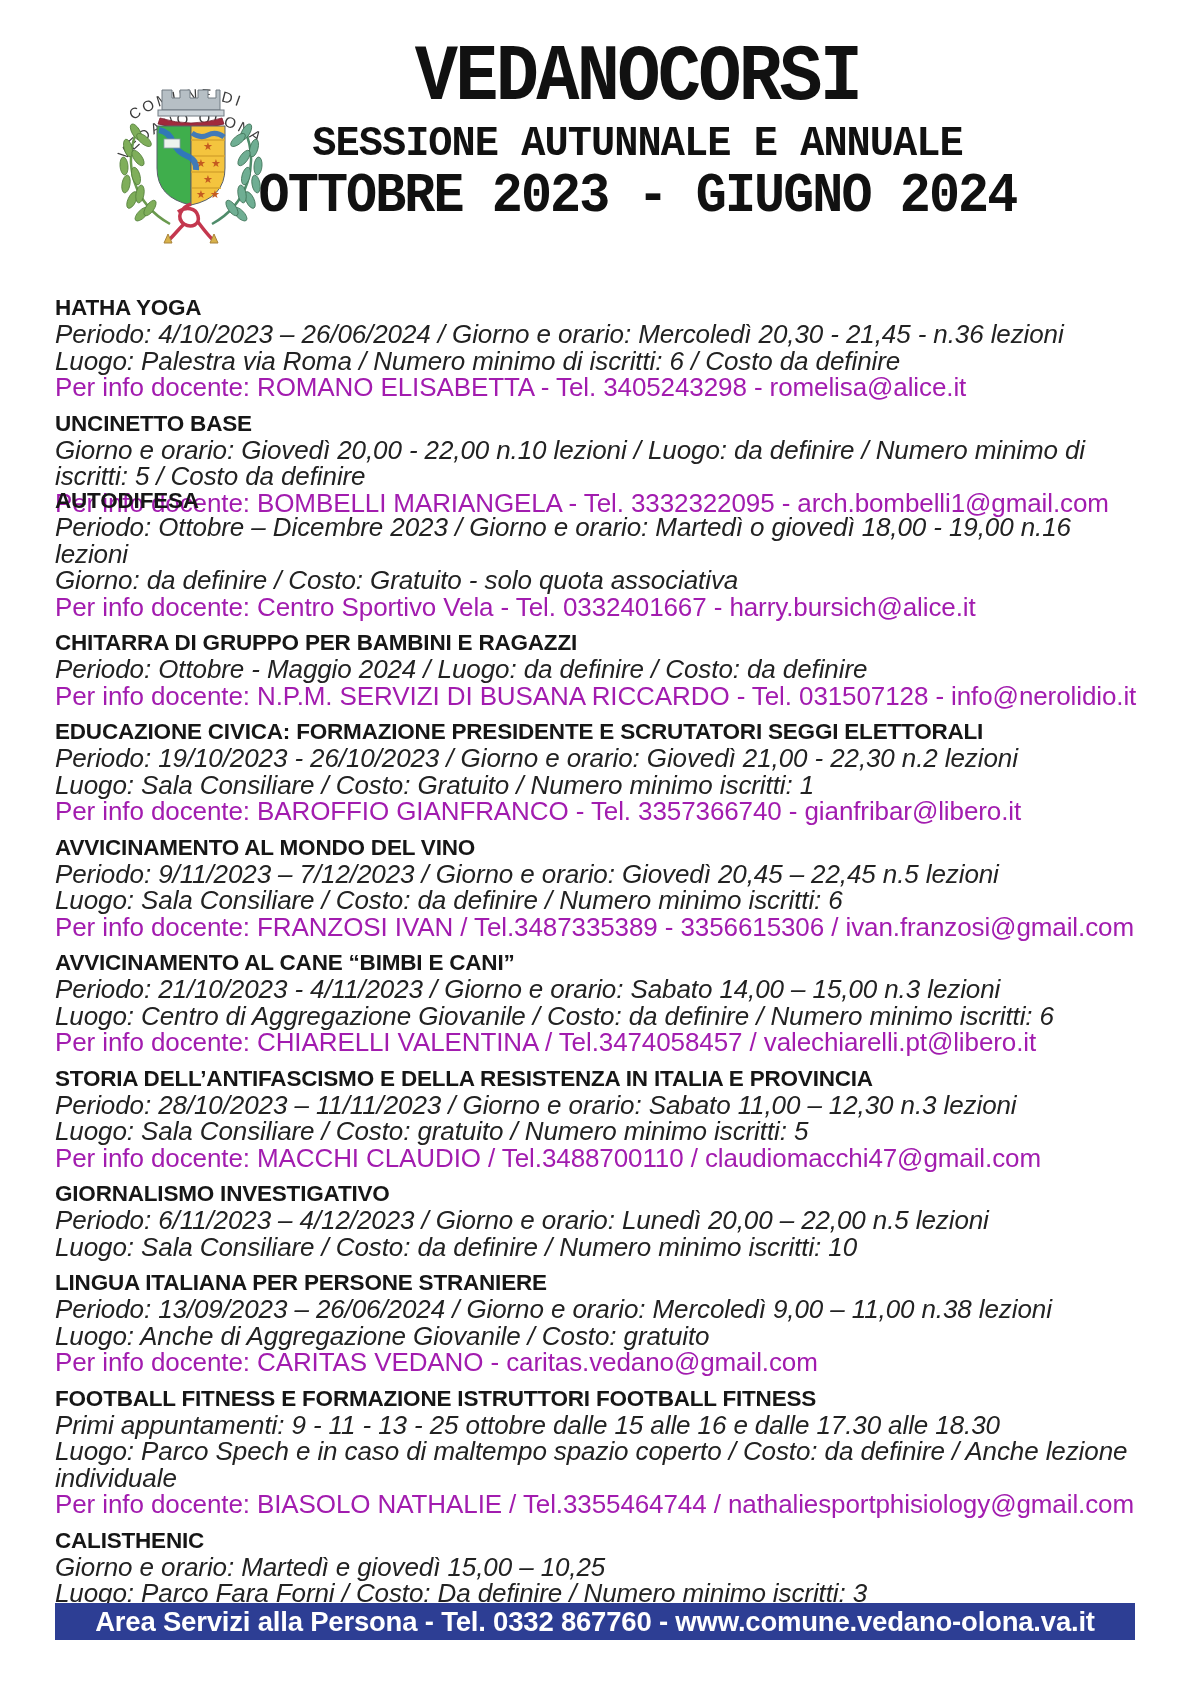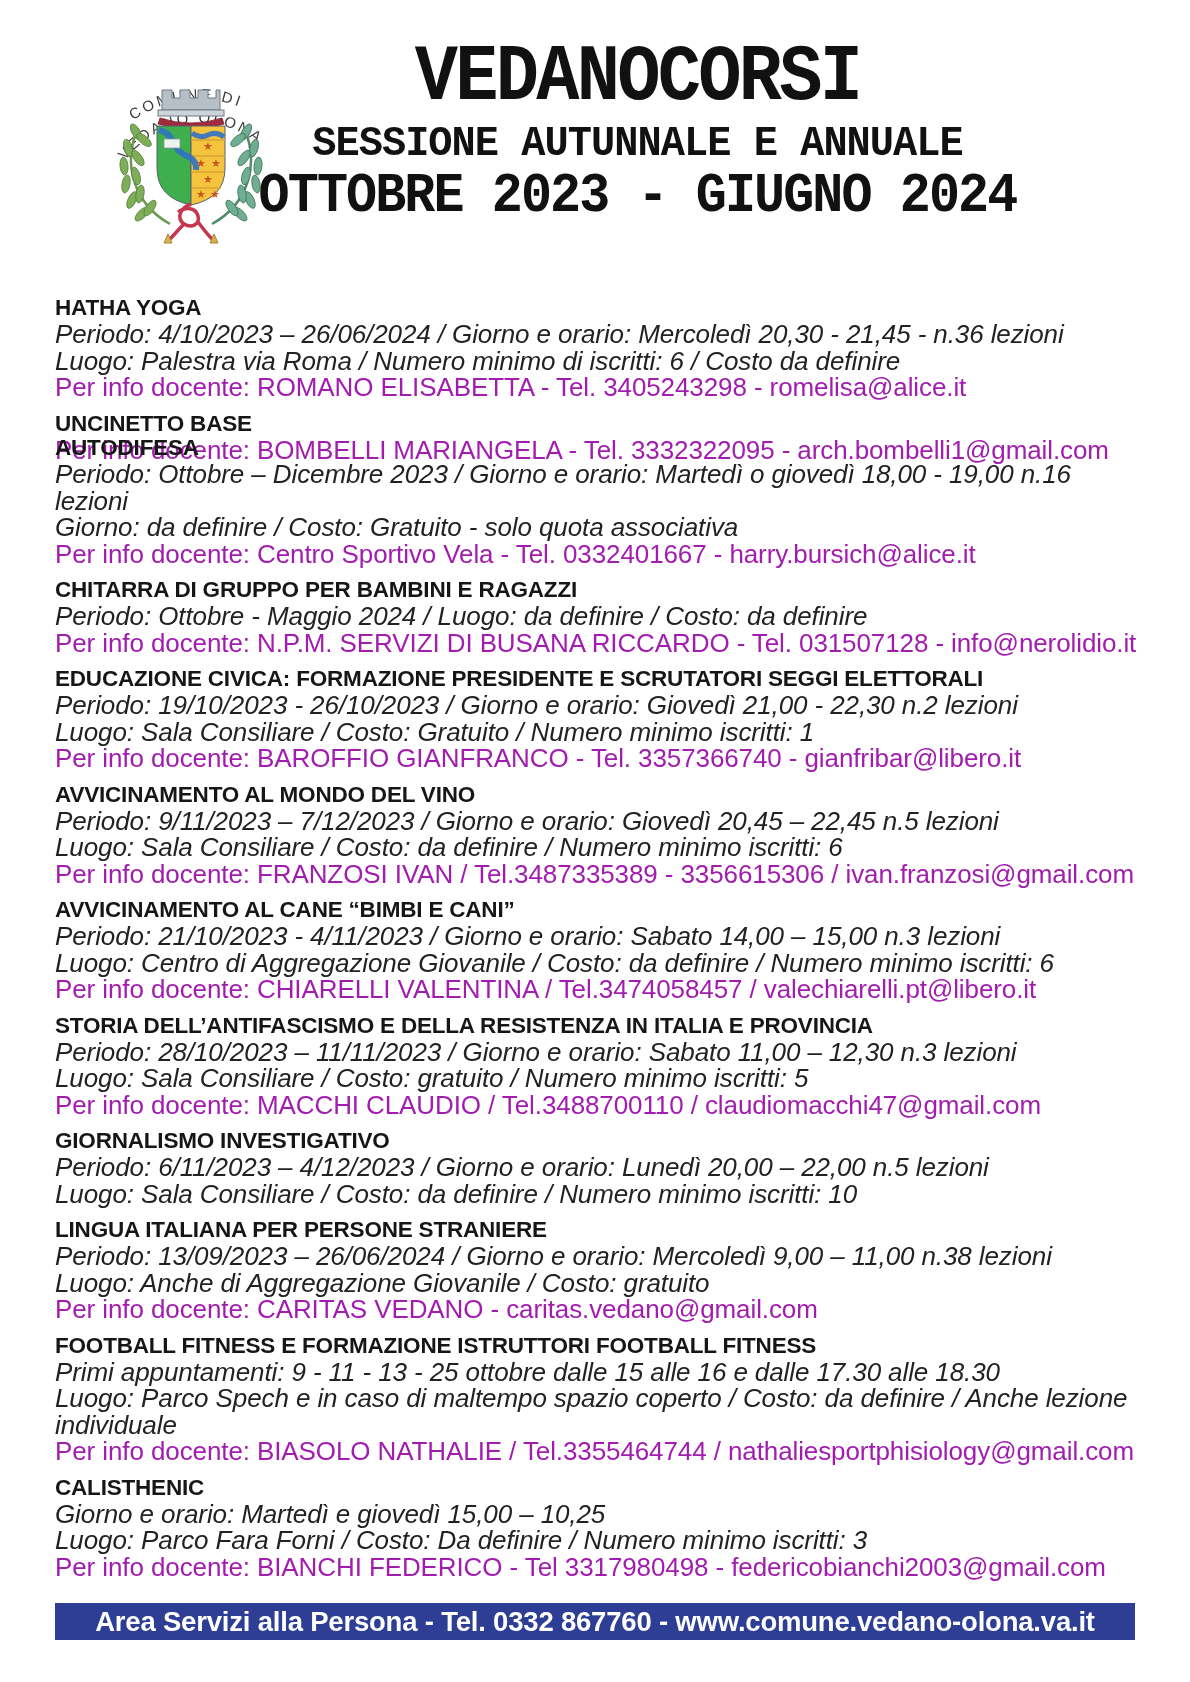--- a/index.html
+++ b/index.html
@@ -160,20 +160,21 @@
       <div class="course-lines">
           <div class="line italic">Periodo: 4/10/2023 – 26/06/2024 / Giorno e orario: Mercoledì 20,30 - 21,45 - n.36 lezioni</div>
           <div class="line italic">Luogo: Palestra via Roma / Numero minimo di iscritti: 6 / Costo da definire</div>
           <div class="line bold">Per info docente: ROMANO ELISABETTA - Tel. 3405243298 - romelisa@alice.it</div>
         </div>
     </section>
 
     <section class="course">
       <h2 class="course-title">UNCINETTO BASE</h2>
       <div class="course-lines">
+          <div class="line italic">Giorno e orario: Giovedì 20,00 - 22,00 n.10 lezioni / Luogo: da definire / Numero minimo di iscritti: 5 / Costo da definire</div>
           <div class="line bold">Per info docente: BOMBELLI MARIANGELA - Tel. 3332322095 - arch.bombelli1@gmail.com</div>
         </div>
     </section>
 
     <section class="course overlap">
       <h2 class="course-title">AUTODIFESA</h2>
       <div class="course-lines">
           <div class="line italic">Periodo: Ottobre – Dicembre 2023  / Giorno e orario: Martedì o giovedì 18,00 - 19,00 n.16 lezioni</div>
           <div class="line italic">Giorno: da definire  / Costo: Gratuito - solo quota associativa</div>
           <div class="line bold">Per info docente: Centro Sportivo Vela - Tel. 0332401667 - harry.bursich@alice.it</div>

